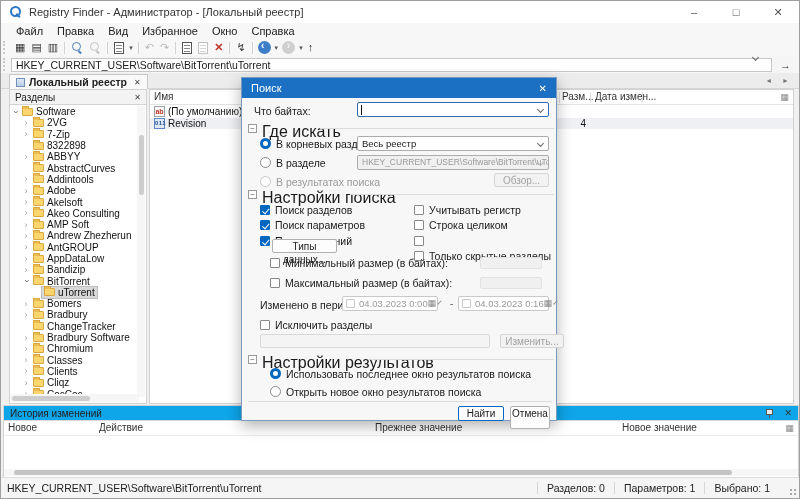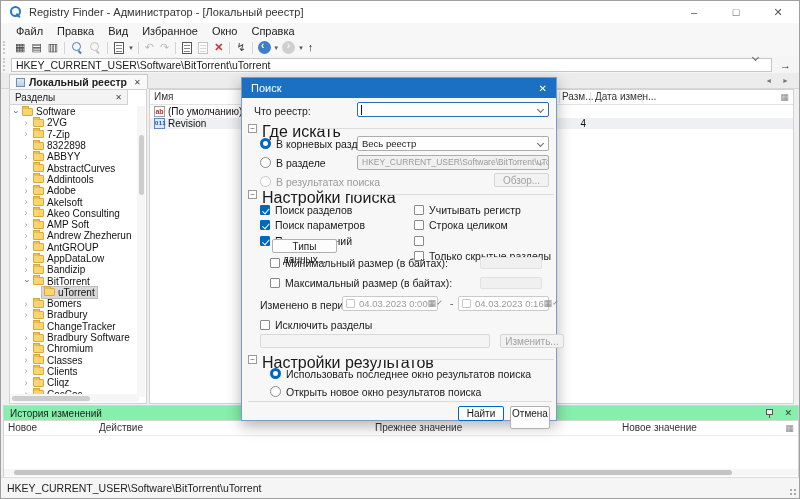--- a/index.html
+++ b/index.html
@@ -53,21 +53,21 @@
   .tabstrip { position:absolute; left:0; top:72px; width:100%; height:16px; background:#ececec; border-bottom:1px solid #d5d5d5; }
   .tab { position:absolute; left:8px; top:1px; height:15px; background:#f9f9f9; border:1px solid #c8c8c8; border-bottom:none; display:flex; align-items:center; padding:0 6px; }
   .tab-icon { width:9px; height:9px; border:1px solid #6f8fb5; background:linear-gradient(#dfe9f5,#b9cde8); margin-right:4px; }
   .tab-label { font-size:10.5px; font-weight:bold; color:#222; }
   .tab-close { font-size:8px; color:#444; margin-left:7px; }
   .tab-scroll { position:absolute; right:6px; top:4px; font-size:7px; color:#777; letter-spacing:4px; }
 
   
   .panel-hdr { background:#f3f3f3; border:1px solid #d2d2d2; font-size:10px; color:#222; display:flex; align-items:center; padding:0 5px; }
   .tree-panel { position:absolute; left:8px; top:88px; width:138px; height:315px; background:#fff; border:1px solid #d2d2d2; }
-  .tree-panel .panel-hdr { position:absolute; left:-1px; top:-1px; width:119px; height:16px; }
+  .tree-panel .panel-hdr { position:absolute; left:-1px; top:-1px; width:138px; height:16px; }
   .panel-x { margin-left:auto; font-size:8px; color:#444; }
   .tree-body { position:absolute; left:0; top:16px; width:129px; height:291px; overflow:hidden; }
   .trow { display:flex; align-items:center; height:11.3px; white-space:nowrap; }
   .arrow { width:10px; flex:0 0 10px; font-size:9px; color:#9a9a9a; text-align:center; line-height:10px; }
   .arrow.collapsed::before { content:"›"; }
   .arrow.expanded::before { content:"›"; display:inline-block; transform:rotate(90deg); color:#3c3c3c; }
   .folder { position:relative; width:11px; height:8px; flex:0 0 11px; background:#fbd56d; border:1px solid #d9a940; border-radius:1px; margin-right:3px; }
   .folder::before { content:""; position:absolute; left:-1px; top:-3px; width:5px; height:2px; background:#edbf52; border:1px solid #d9a940; border-bottom:none; }
   .twrap { display:flex; align-items:center; padding:0 2px; }
   .twrap.selected { background:#d8d8d8; outline:1px solid #bdbdbd; }
@@ -84,21 +84,21 @@
   .grid-icon { position:absolute; right:4px; top:2px; font-size:9px; color:#8a8a8a; line-height:10px; }
   .vrow { position:absolute; left:0; width:100%; height:11.5px; display:flex; align-items:center; font-size:10px; color:#111; }
   .vrow.alt { background:#eef0f3; }
   .vicon { width:11px; height:11px; flex:0 0 11px; margin:0 3px 0 4px; font-weight:bold; text-align:center; }
   .vicon.sz { border:1px solid #a0a0a0; background:#fff; color:#c02c22; font-size:7px; line-height:9px; }
   .vicon.dword { border:1px solid #5b85c4; background:#dde8f6; color:#1f4e9c; font-size:6px; line-height:9px; letter-spacing:.5px; }
   .vsize { position:absolute; left:409px; width:27px; text-align:right; font-size:10px; color:#111; }
 
   
   .hist { position:absolute; left:2px; top:404px; width:796px; height:73px; background:#fff; border:1px solid #d2d2d2; }
-  .hist-hdr { position:absolute; left:0; top:0; width:100%; height:15px; background:#86efac; border-bottom:1px solid #d8d8d8; display:flex; align-items:center; padding:0 6px; font-size:10px; color:#222; }
+  .hist-hdr { position:absolute; left:0; top:0; width:100%; height:15px; background:#0ea5e9; border-bottom:1px solid #d8d8d8; display:flex; align-items:center; padding:0 6px; font-size:10px; color:#222; }
   .pin-icon { position:relative; margin-left:auto; width:10px; height:10px; margin-right:10px; }
   .pin-icon::before { content:""; position:absolute; left:2px; top:1px; width:5px; height:4px; border:1px solid #555; background:#eee; }
   .pin-icon::after { content:""; position:absolute; left:4.5px; top:6px; width:1px; height:4px; background:#555; }
   .hist-x { font-size:9px; color:#333; }
   .hist-cols { position:absolute; left:0; top:15px; width:100%; height:15px; border-bottom:1px solid #ececec; font-size:10px; color:#333; }
   .hist-col { position:absolute; top:1px; }
   .hist-scroll { position:absolute; left:0; bottom:1px; width:100%; height:7px; background:#f6f6f6; }
   .hist-scroll .thumb { position:absolute; left:10px; top:1px; width:718px; height:5px; background:#c4c4c4; border-radius:3px; }
 
   
@@ -576,30 +576,36 @@
         <span class="hist-col" style="left: 371px;">Прежнее значение</span>
         <span class="hist-col" style="left: 618px;">Новое значение</span>
       </div>
     <div class="hist-scroll">
         <div class="thumb"></div>
       </div>
   </div>
 
   <div class="statusbar">
     <span>HKEY_CURRENT_USER\Software\BitTorrent\uTorrent</span>
+    <span class="status-sections">
+
+    <span class="status-sec">Разделов: 0</span>
+        <span class="status-sec">Параметров: 1</span>
+        <span class="status-sec">Выбрано: 1</span>
+      </span>
     <span class="grip"></span>
   </div>
 
   <div class="dialog">
     <div class="dlg-title">
       <span>Поиск</span>
       <span class="dlg-x">✕</span>
     </div>
 
-    <span class="dlabel" style="left:12px; top:27px;">Что реестр:</span>
+    <span class="dlabel" style="left:12px; top:27px;">Что байтах:</span>
     <div class="combo focus" style="left:115px; top:24px; width:192px;">
         <span class="chev"></span>
       </div>
 
     <div class="grp-hdr" style="left:6px; top:46px; width:300px;">
       <span class="grp-box">−</span>
       <span class="grp-label">Где искать</span>
       <span class="grp-line" style="left:72px; width:234px;"></span>
     </div>
     <span class="radio on" style="left:18px; top:60px;"></span>

